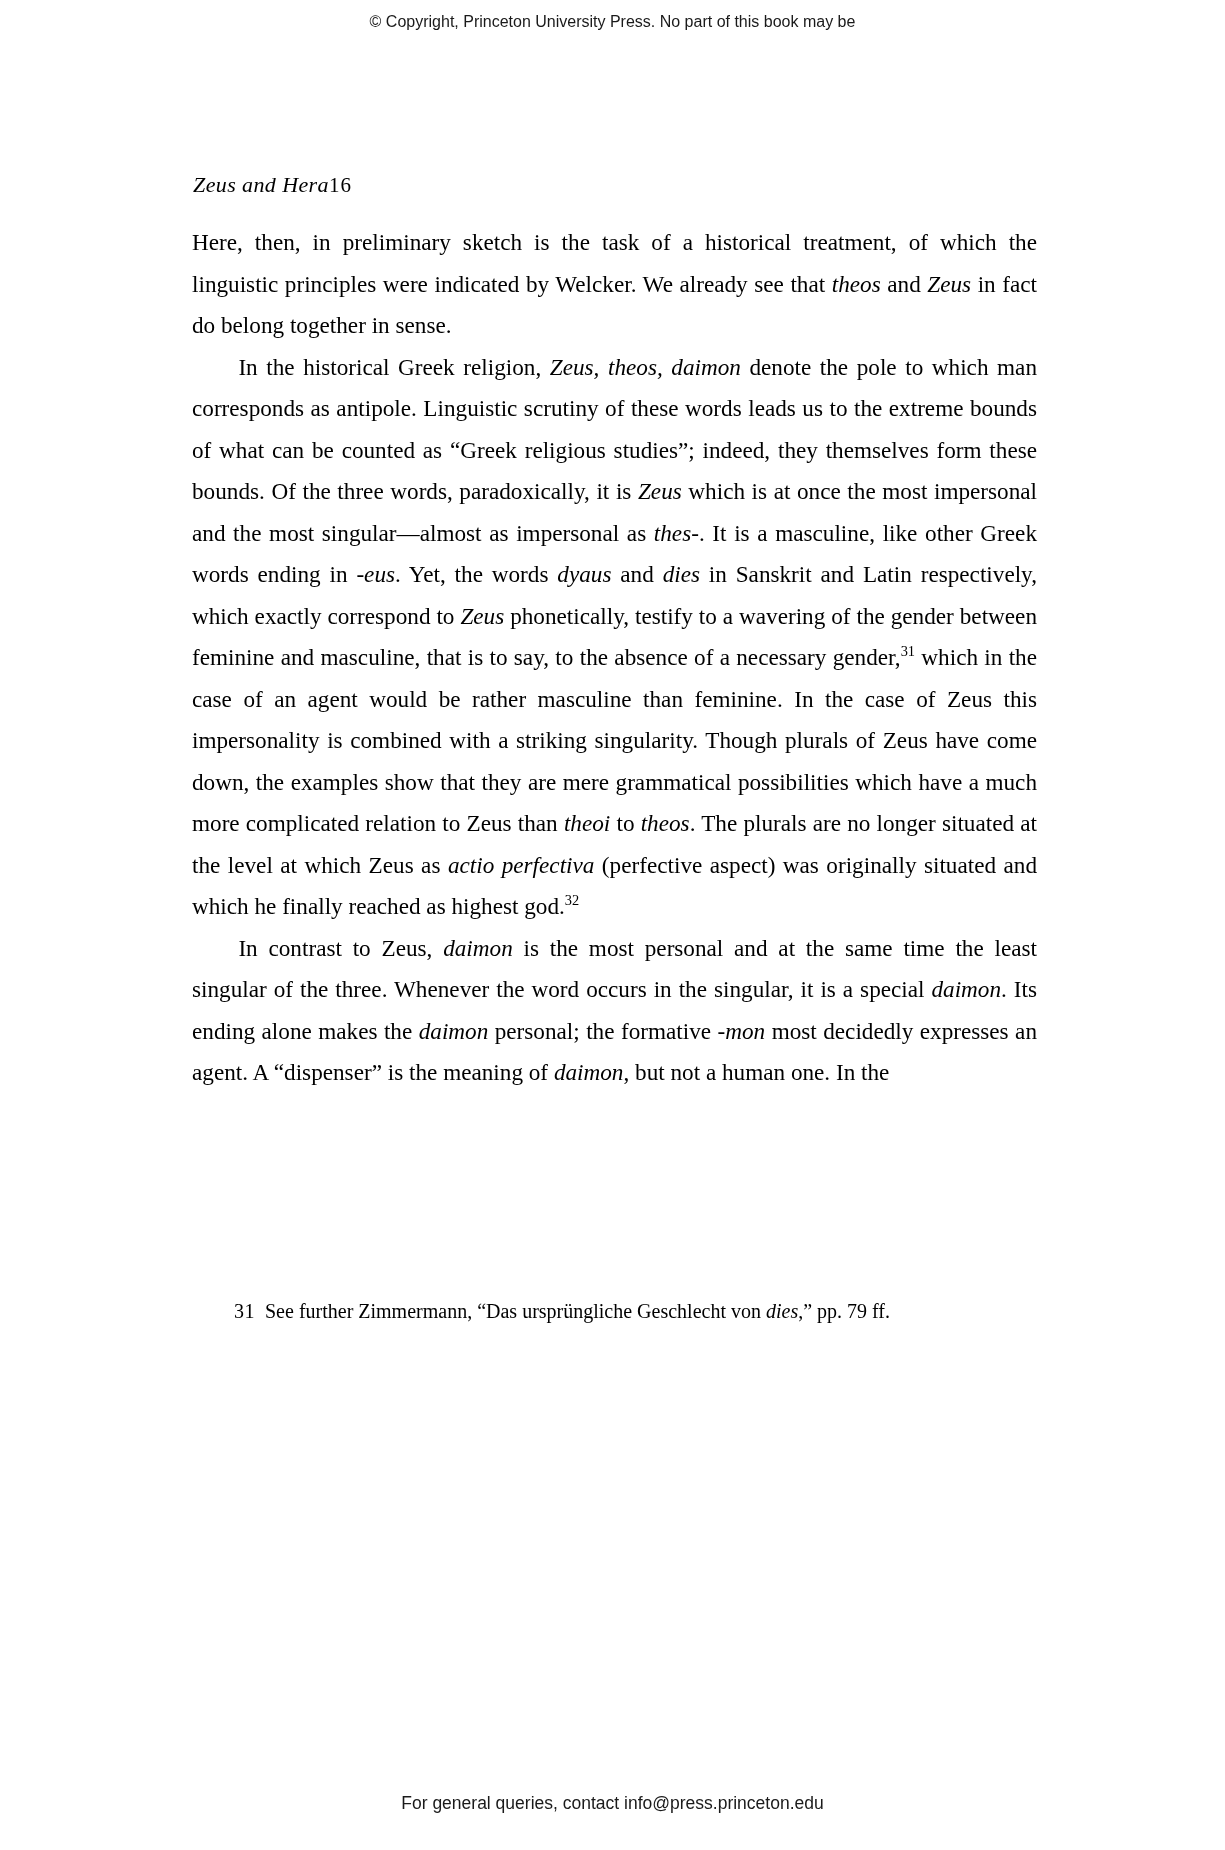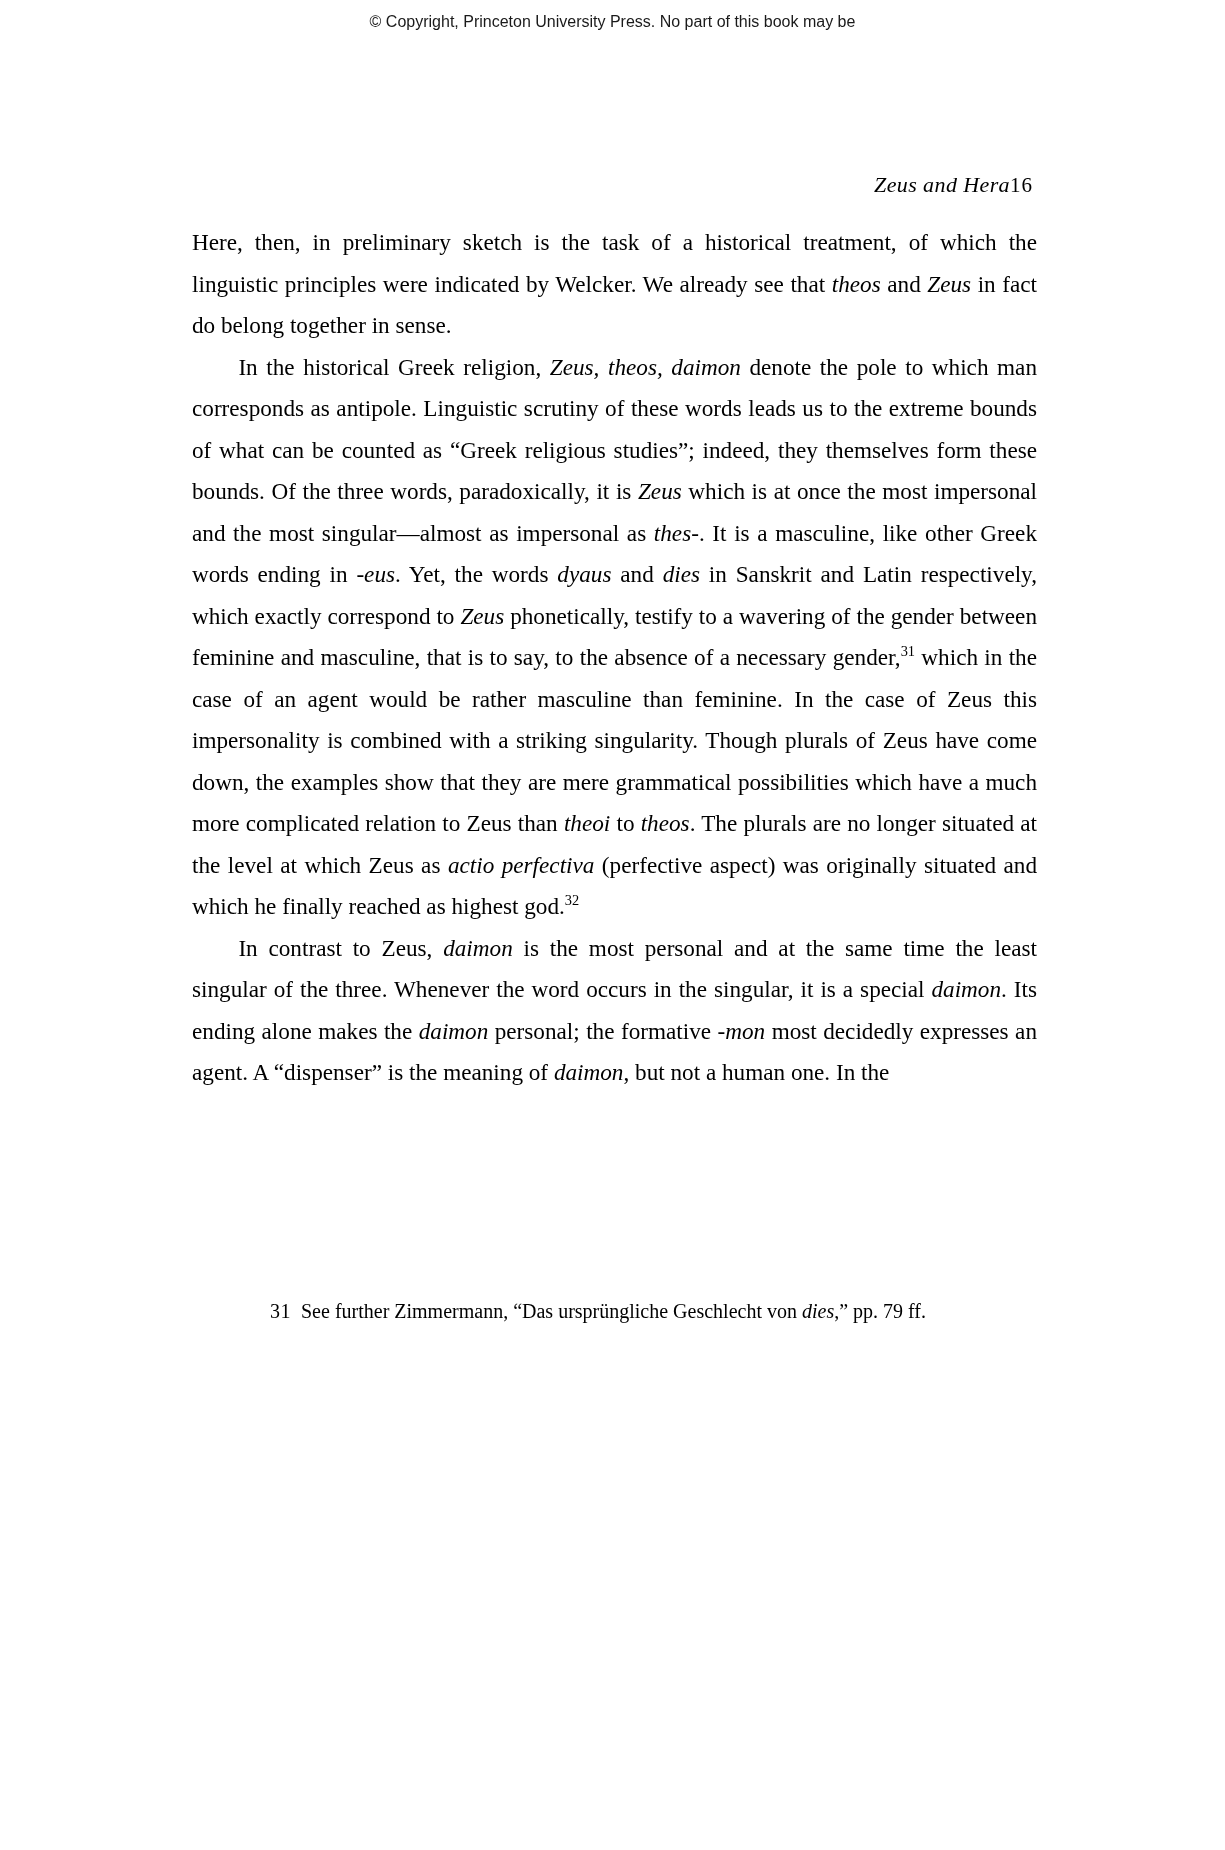--- a/index.html
+++ b/index.html
@@ -38,21 +38,21 @@
     white-space: pre;
   }
 
   
   .running-head {
     position: absolute;
     top: 172px;
     left: 193px;
     width: 840px;
     display: flex;
-    justify-content: flex-end;
+    justify-content: flex-start;
     align-items: baseline;
     font-size: 22px;
   }
   .running-head .rh-title {
     font-style: italic;
     letter-spacing: 0.4px;
   }
   .running-head .rh-page {
     font-size: 21px;
     letter-spacing: 1px;
@@ -90,21 +90,20 @@
     width: 845px;
     font-size: 20px;
     line-height: 33px;
     text-align: justify;
   }
   .footnotes p {
     margin: 0;
   }
   .footnotes p.fn-indent {
     text-indent: 2.1em;
-    margin-left: 36px;
   }
   .fn-num {
     letter-spacing: 0.5px;
   }
 
   
   .footer {
     position: absolute;
     bottom: 36px;
     left: 0;
@@ -136,14 +135,17 @@
     <p class="indent"><span>In the historical Greek religion, </span><span class="it">Zeus, theos, daimon</span><span> denote the pole to which man corresponds as antipole. Linguistic scrutiny of these words leads us to the extreme bounds of what can be counted as “Greek religious studies”; indeed, they themselves form these bounds. Of the three words, paradoxically, it is </span><span class="it">Zeus</span><span> which is at once the most impersonal and the most singular—almost as impersonal as </span><span class="it">thes-</span><span>. It is a masculine, like other Greek words ending in </span><span class="it">-eus</span><span>. Yet, the words </span><span class="it">dyaus</span><span> and </span><span class="it">dies</span><span> in Sanskrit and Latin respectively, which exactly correspond to </span><span class="it">Zeus</span><span> phonetically, testify to a wavering of the gender between feminine and masculine, that is to say, to the absence of a necessary gender,</span><sup class="fn">31</sup><span> which in the case of an agent would be rather masculine than feminine. In the case of Zeus this impersonality is combined with a striking singularity. Though plurals of Zeus have come down, the examples show that they are mere grammatical possibilities which have a much more complicated relation to Zeus than </span><span class="it">theoi</span><span> to </span><span class="it">theos</span><span>. The plurals are no longer situated at the level at which Zeus as </span><span class="it">actio perfectiva</span><span> (perfective aspect) was originally situated and which he finally reached as highest god.</span><sup class="fn">32</sup></p>
 
     <p class="indent"><span>In contrast to Zeus, </span><span class="it">daimon</span><span> is the most personal and at the same time the least singular of the three. Whenever the word occurs in the singular, it is a special </span><span class="it">daimon</span><span>. Its ending alone makes the </span><span class="it">daimon</span><span> personal; the formative </span><span class="it">-mon</span><span> most decidedly expresses an agent. A “dispenser” is the meaning of </span><span class="it">daimon</span><span>, but not a human one. In the</span></p>
 
   </div>
 
   <div class="footnotes">
     <p class="fn-indent"><span class="fn-num">31</span>&nbsp;&nbsp;<span>See further Zimmermann, “Das ursprüngliche Geschlecht von </span><span class="it">dies</span><span>,” pp. 79 ff.</span></p>
   </div>
 
+  <div class="footer">
+    <span>For general queries, contact info@press.princeton.edu</span>
+  </div>
 
 </div>
 
 </body></html>

